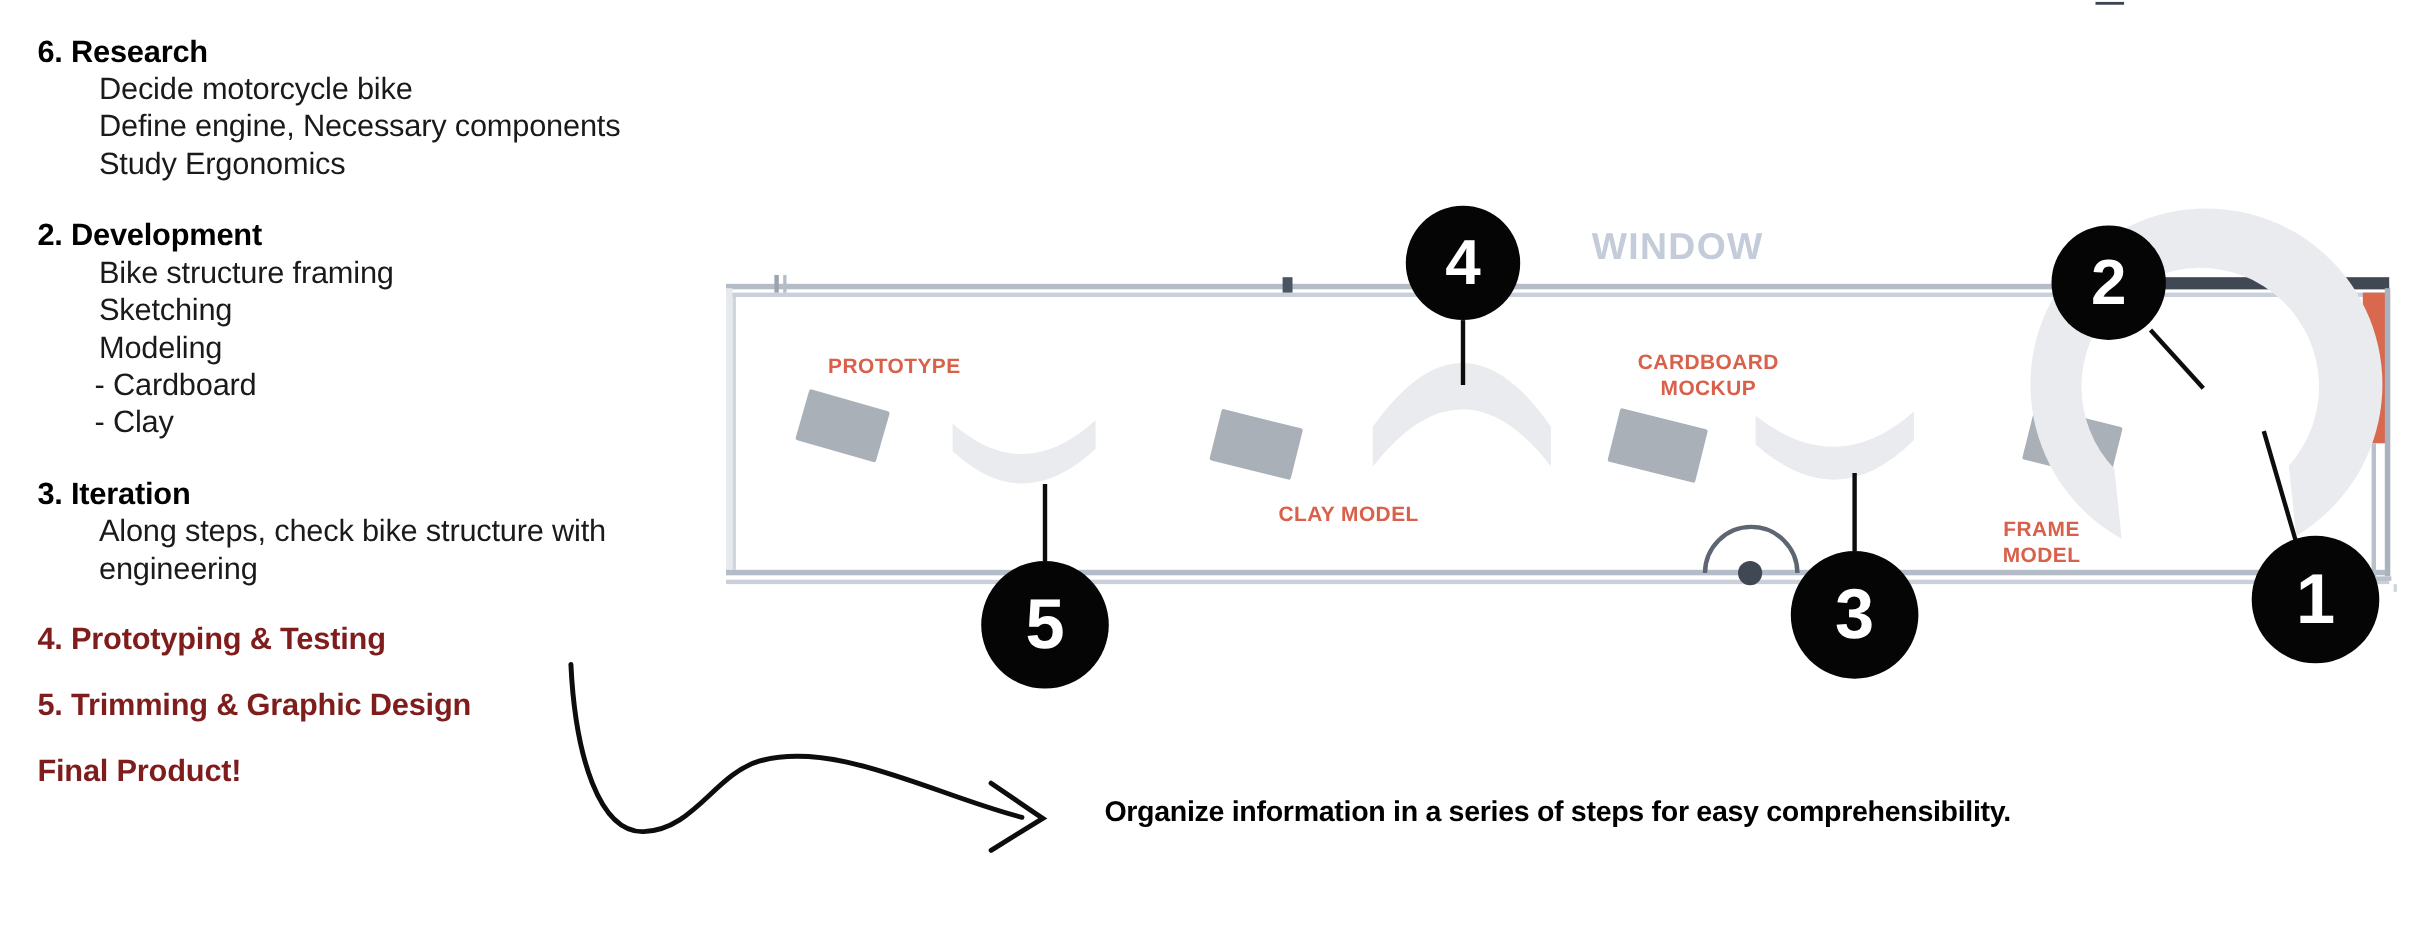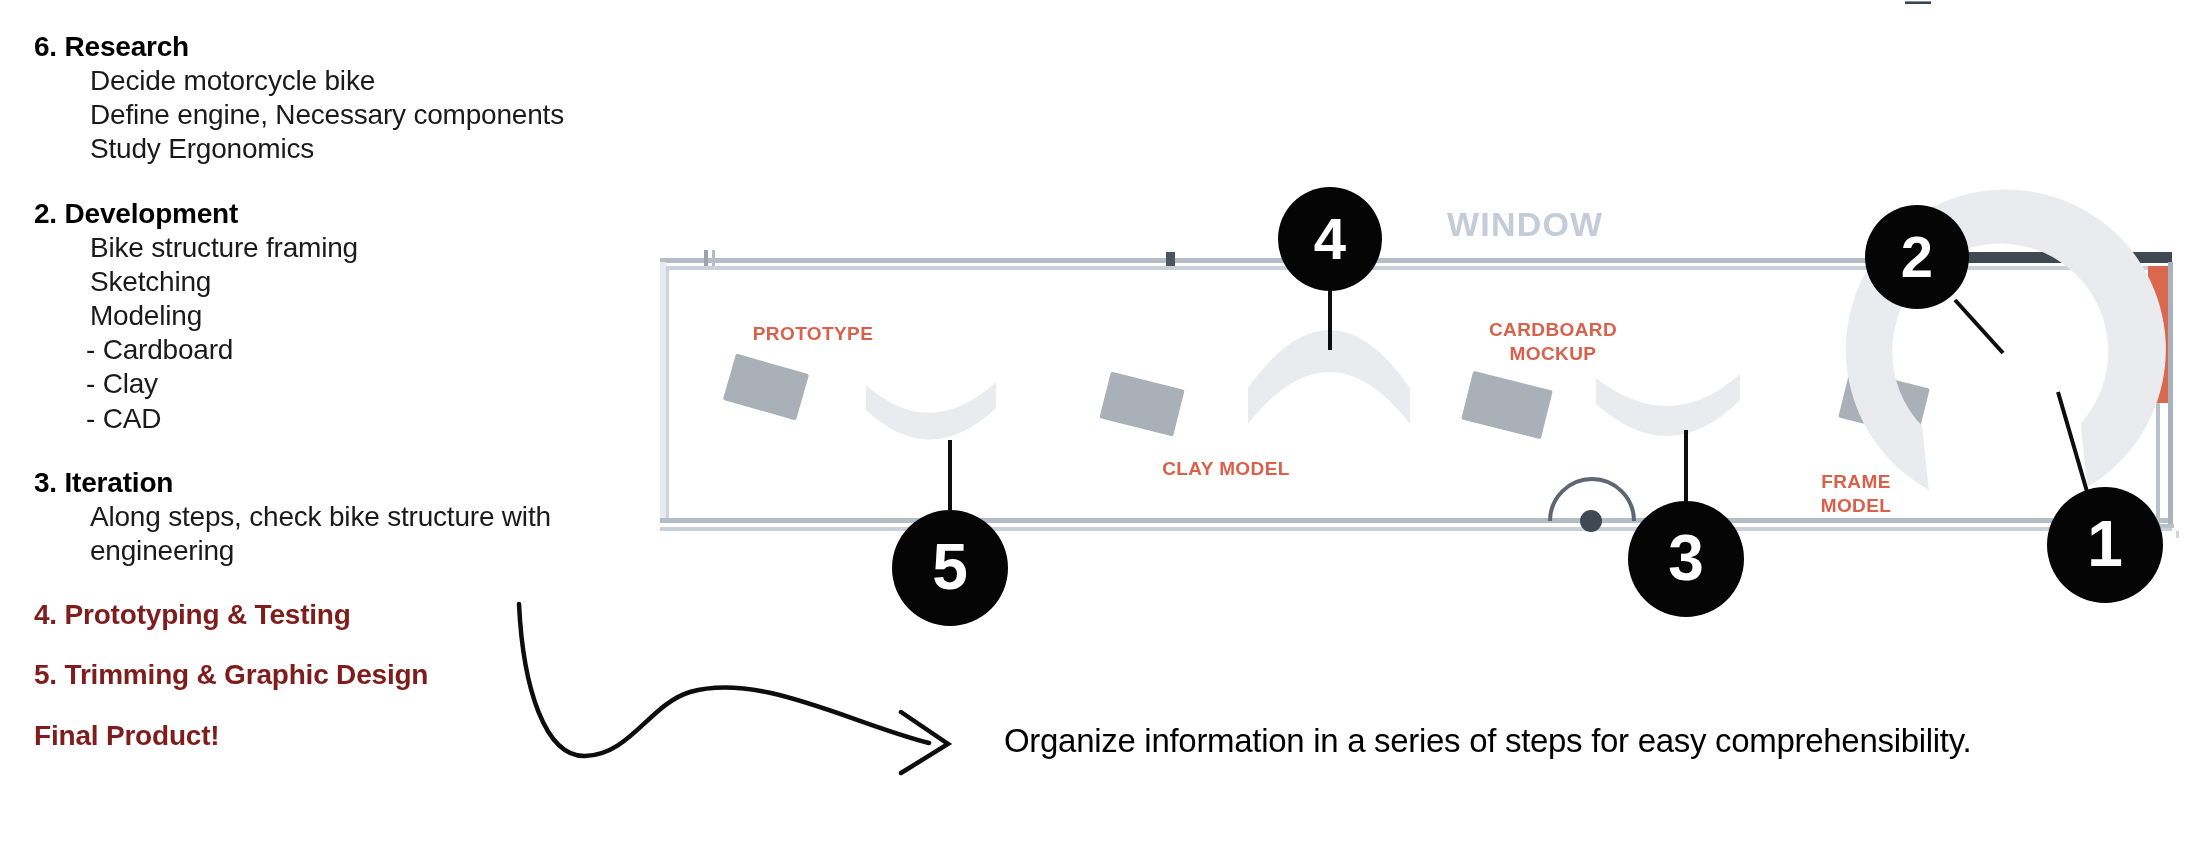--- a/index.html
+++ b/index.html
@@ -62,22 +62,22 @@
     letter-spacing: -0.2px;
     color: #7f1d1d;
     white-space: nowrap;
   }
 
   
   #caption {
     position: absolute;
     left: 1004px;
     top: 722px;
-    font-weight: 400;
-    font-size: 33px;
+    font-weight: 700;
+    font-size: 26px;
     letter-spacing: -0.3px;
     color: #000;
     white-space: nowrap;
   }
 
   
   #stage {
     position: absolute;
     left: 0; top: 0;
     width: 2204px;
@@ -146,21 +146,20 @@
 
   <div class="gap-lg"></div>
 
   <div class="outline-group">
     <div class="outline-heading">2. Development</div>
     <div class="outline-sub">Bike structure framing</div>
     <div class="outline-sub">Sketching</div>
     <div class="outline-sub">Modeling</div>
     <div class="outline-sub2">- Cardboard</div>
     <div class="outline-sub2">- Clay</div>
-    <div class="outline-sub2">- CAD</div>
   </div>
 
   <div class="gap-lg"></div>
 
   <div class="outline-group">
     <div class="outline-heading">3. Iteration</div>
     <div class="outline-sub wrap">Along steps, check bike structure with engineering</div>
   </div>
 
   <div class="gap-lg"></div>

